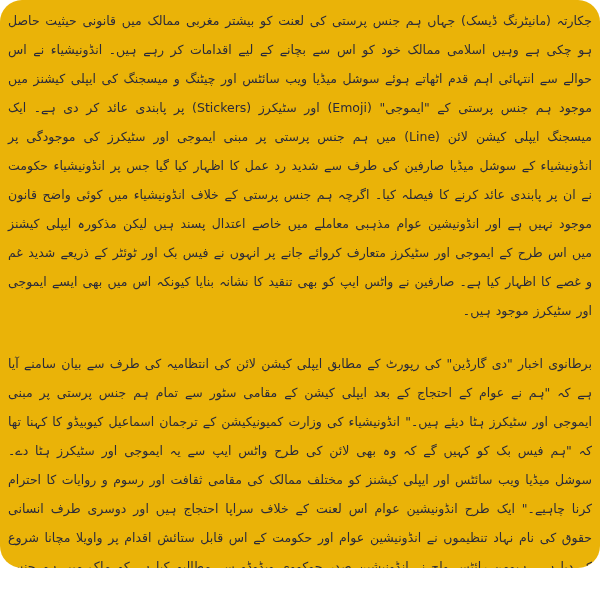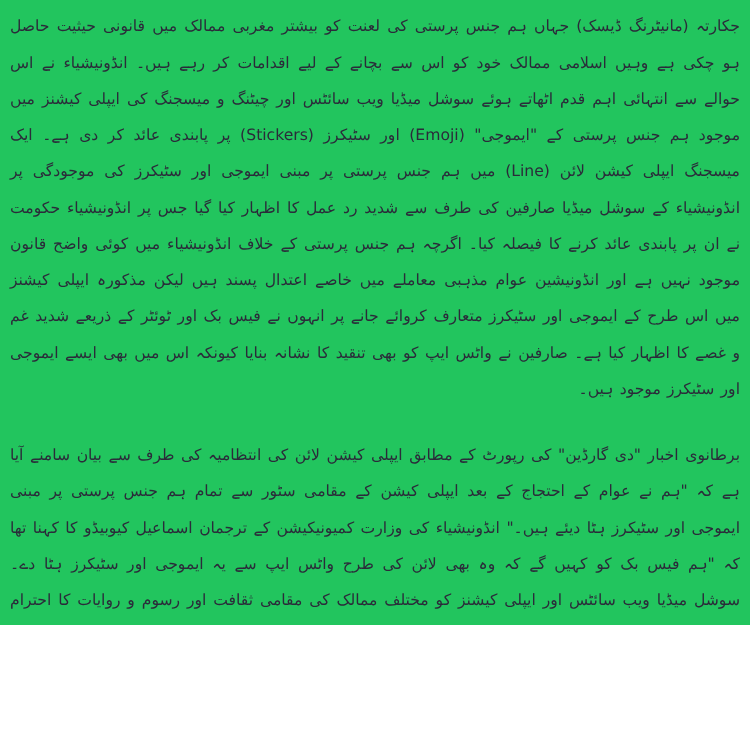--- a/index.html
+++ b/index.html
@@ -6,24 +6,25 @@
     margin: 0;
     padding: 0;
     background: #ffffff;
     width: 600px;
     height: 600px;
     overflow: hidden;
   }
   .page {
     box-sizing: border-box;
     width: 600px;
-    height: 500px;
-    background: #22c55e;
+    height: 568px;
+    background: #eab308;
     padding: 6px 8px 0 8px;
     overflow: hidden;
+    border-radius: 22px;
   }
   .article {
     width: 100%;
   }
   .article p.para {
     direction: rtl;
     unicode-bidi: embed;
     text-align: justify;
     text-justify: inter-word;
     font-family: "DejaVu Sans", sans-serif;

